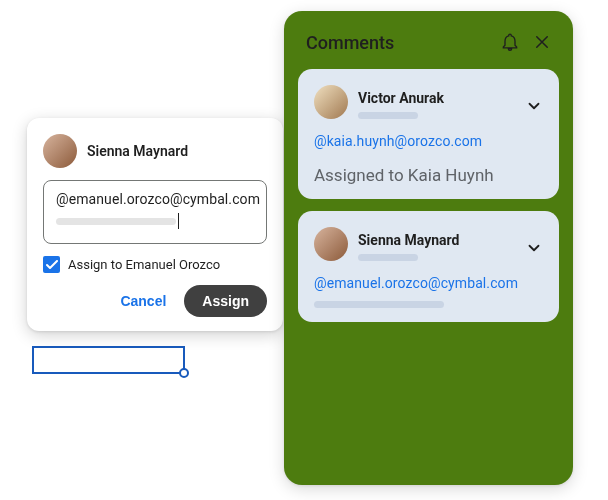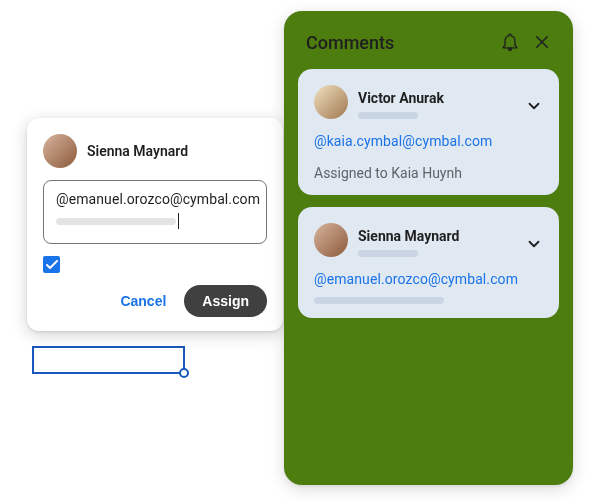--- a/index.html
+++ b/index.html
@@ -216,21 +216,21 @@
     letter-spacing: .1px;
     cursor: pointer;
   }
   .body-bar {
     height: 7px;
     border-radius: 4px;
     background: #c9d4e4;
     margin-top: 10px;
   }
   .assigned-text {
-    font-size: 14px;
+    font-size: 17px;
     color: #5f6368;
     margin-top: 16px;
   }
 </style>
 </head>
 <body>
 
 <div class="sel-line-h" style="left:32px; top:346px; width:151px;"></div>
 <div class="sel-line-v" style="left:32px; top:346px; height:26px;"></div>
 <div class="sel-line-v" style="left:183px; top:346px; height:26px;"></div>
@@ -250,20 +250,21 @@
       <div class="caret"></div>
     </div>
   </div>
 
   <div class="check-row">
     <div class="checkbox">
       <svg width="12" height="10" viewBox="0 0 12 10">
         <path d="M1 5 L4 8 L11 1" stroke="#fff" stroke-width="2" fill="none" stroke-linecap="round" stroke-linejoin="round"></path>
       </svg>
     </div>
+    <span class="check-label">Assign to Emanuel Orozco</span>
   </div>
 
   <div class="btn-row">
     <button class="btn-text">Cancel</button>
     <button class="btn-fill">Assign</button>
   </div>
 </div>
 
 <div class="comments-panel">
   <div class="panel-header">
@@ -286,21 +287,21 @@
       <div class="cc-namecol">
         <div class="cc-name">Victor Anurak</div>
         <div class="cc-sub"></div>
       </div>
       <div class="chevron">
         <svg width="18" height="18" viewBox="0 0 24 24">
             <path d="M6 9l6 6 6-6" fill="none" stroke="#1f1f1f" stroke-width="2.4" stroke-linecap="round" stroke-linejoin="round"></path>
           </svg>
       </div>
     </div>
-    <div class="link-email">@kaia.cymbal@cymbal.com</div>
+    <div class="link-email">@kaia.huynh@orozco.com</div>
     <div class="assigned-text">Assigned to Kaia Huynh</div>
   </div>
 
   <div class="comment-card">
     <div class="cc-head">
       <div class="cc-avatar avatar-sienna"></div>
       <div class="cc-namecol">
         <div class="cc-name">Sienna Maynard</div>
         <div class="cc-sub"></div>
       </div>

